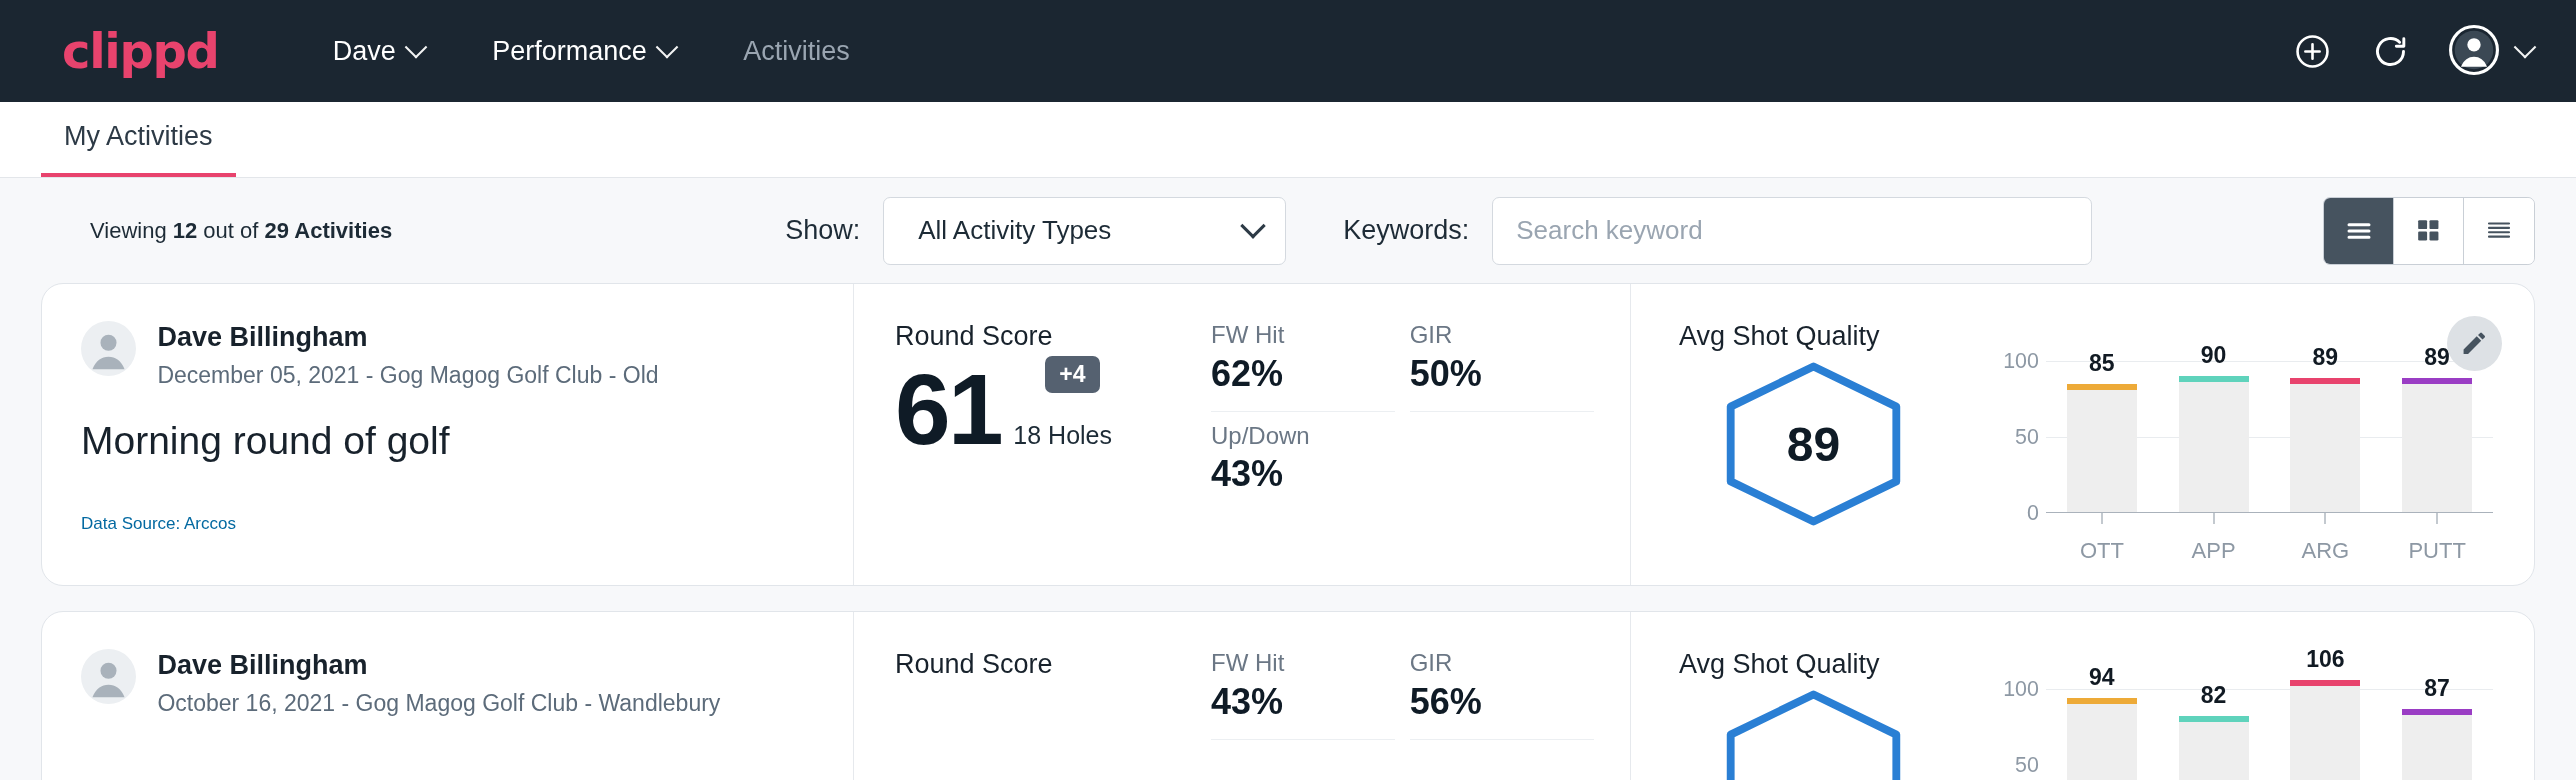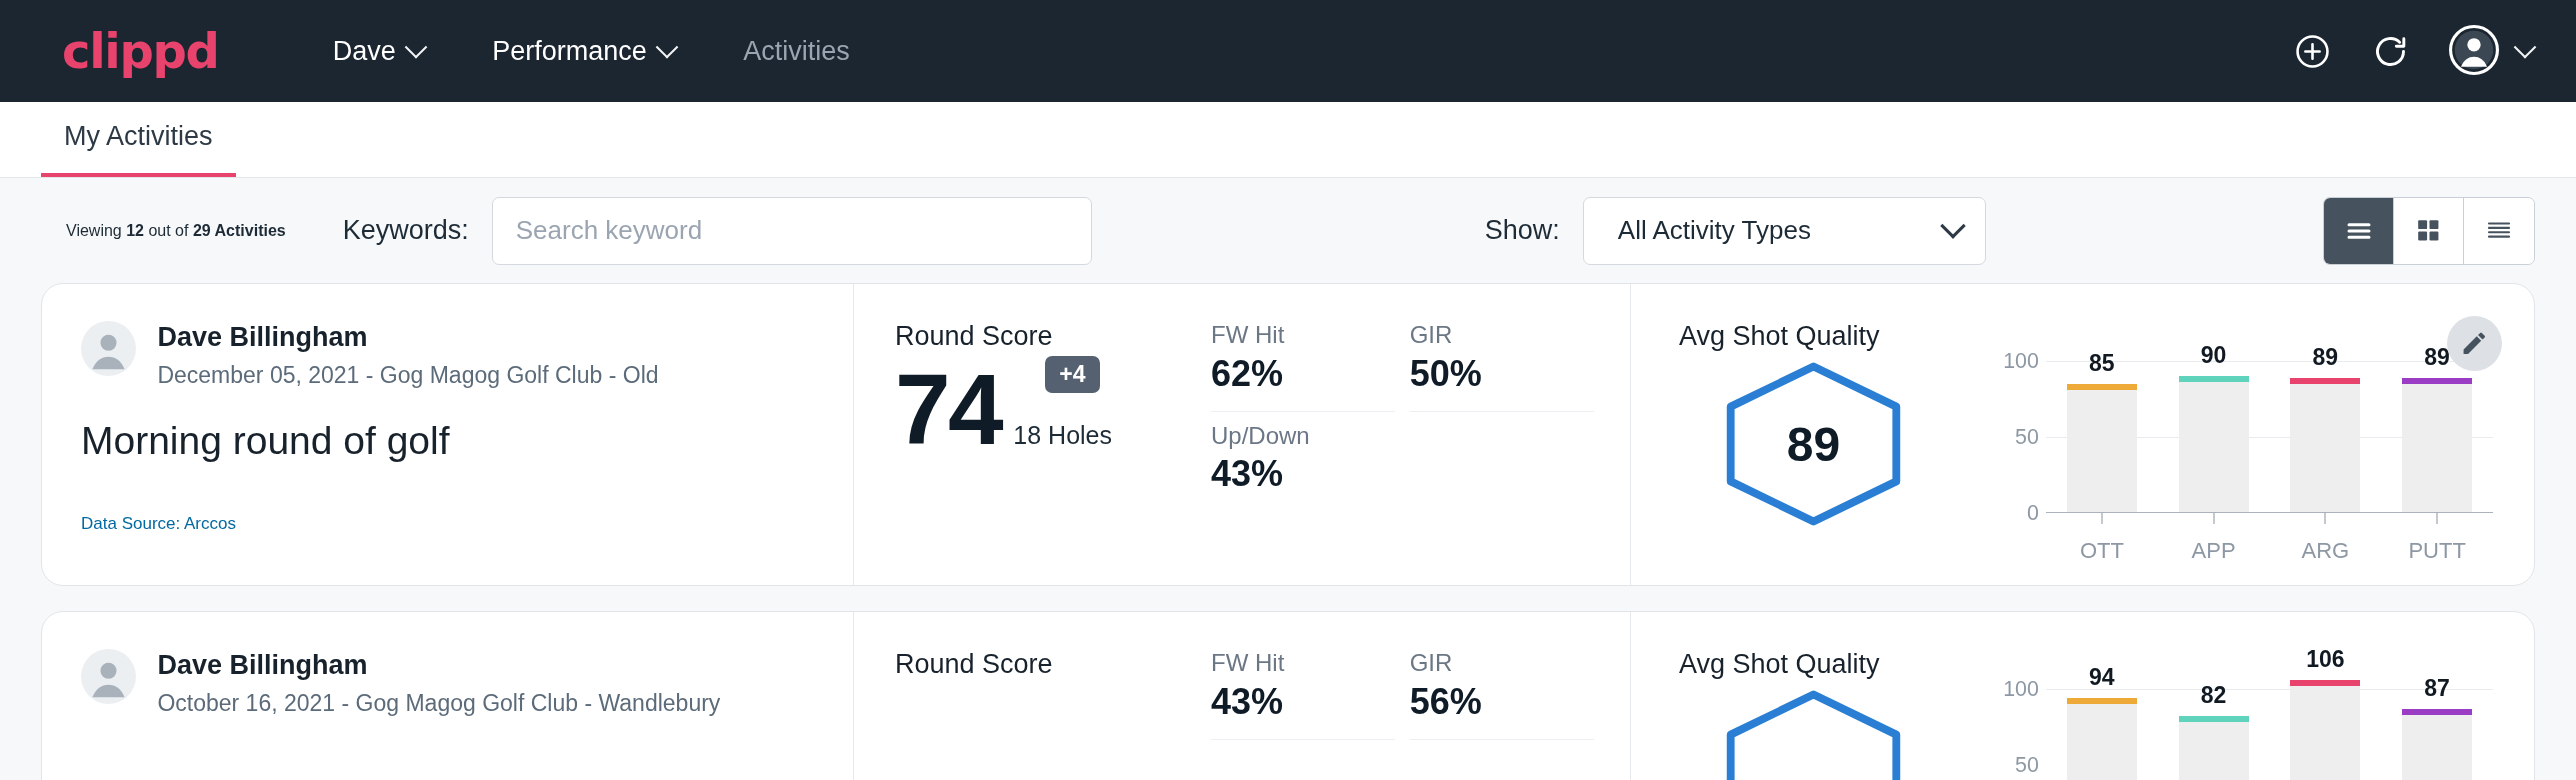--- a/index.html
+++ b/index.html
@@ -68,21 +68,21 @@
   .tab.active { border-bottom-color: #e8436d; color: #2d3a46; }
 
   
   .filterbar {
     height: 105px;
     display: flex;
     align-items: center;
     padding: 0 41px 0 66px;
     background: #f7f8fa;
   }
-  .viewing { font-size: 16px; color: #1d2b36; }
+  .viewing { font-size: 22px; color: #1d2b36; margin-left: 24px; }
   .viewing b { font-weight: 700; }
   .filter-group { display: flex; align-items: center; gap: 23px; }
   .filter-label { font-size: 27px; color: #1d2b36; }
   .select-box {
     width: 403px; height: 68px;
     background: #ffffff;
     border: 0.9px solid #d4d9df;
     border-radius: 7.1px;
     display: flex; align-items: center;
     padding: 0 23px 0 34px;
@@ -312,31 +312,31 @@
   <div class="tab active">
     <span>My Activities</span>
   </div>
 </div>
 
 <div class="filterbar">
   <div class="viewing">
     <span>Viewing </span><b>12</b><span> out of </span><b>29 Activities</b>
   </div>
 
-  <div class="filter-group" style="margin-left:57px">
-    <span class="filter-label">Keywords:</span>
-    <input class="search-box" type="text" placeholder="Search keyword" style="">
-  </div>
-
   <div class="filter-group" style="margin-left:393px">
     <span class="filter-label">Show:</span>
     <div class="select-box">
       <span>All Activity Types</span>
       <span class="sel-chev"></span>
     </div>
+  </div>
+
+  <div class="filter-group" style="margin-left:57px">
+    <span class="filter-label">Keywords:</span>
+    <input class="search-box" type="text" placeholder="Search keyword" style="">
   </div>
 
   <div class="view-toggle">
     <div class="vt-btn active">
       <svg width="30" height="30" viewBox="0 0 24 24" stroke="#ffffff" stroke-width="2.4" stroke-linecap="round">
         <path d="M4 7h16M4 12h16M4 17h16"></path>
       </svg>
     </div>
     <div class="vt-btn">
       <svg width="28.6" height="28.6" viewBox="0 0 24 24" fill="#46535f">
@@ -371,21 +371,21 @@
           <div class="who-sub">December 05, 2021 - Gog Magog Golf Club - Old</div>
         </div>
       </div>
       <div class="card-title">Morning round of golf</div>
       <div class="card-src">Data Source: Arccos</div>
     </div>
 
     <div class="col-score">
       <div class="blk-label">Round Score</div>
       <div class="score-row">
-        <div class="score-num">74</div>
+        <div class="score-num">61</div>
         <div class="badge">+4</div>
         <div class="holes">18 Holes</div>
       </div>
     </div>
 
     <div class="col-stats">
       <div class="stat topcell">
         <div class="stat-lab">FW Hit</div>
         <div class="stat-val">62%</div>
       </div>

